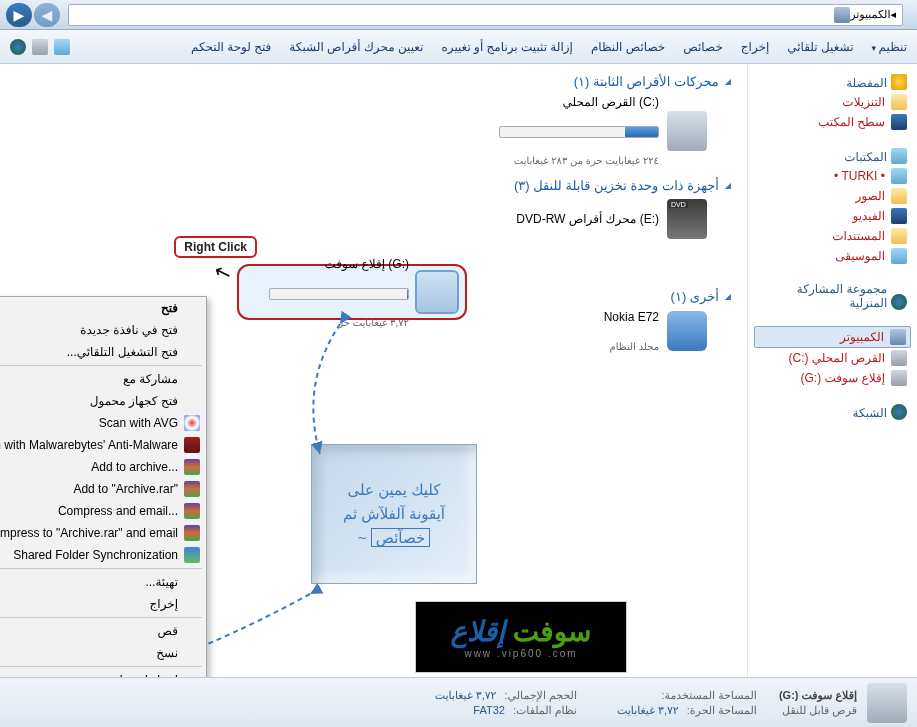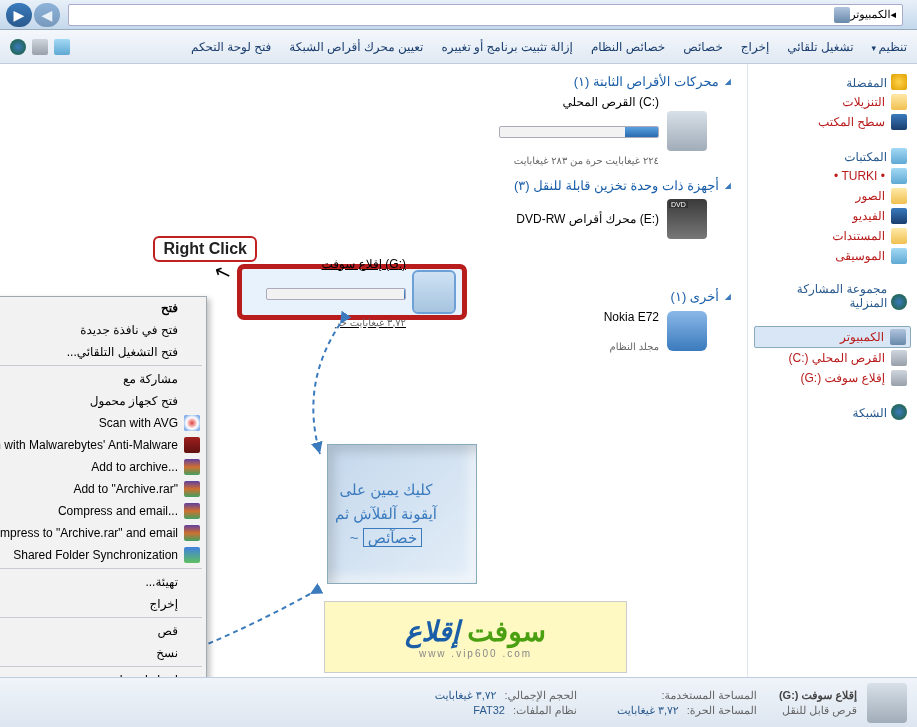--- a/index.html
+++ b/index.html
@@ -50,47 +50,47 @@
 .drive-icon.usb { background: linear-gradient(#e8ecf0,#b0b8c2); border-radius: 4px; }
 .drive-icon.usb.sel { outline: 2px solid #6ca0d6; background: linear-gradient(#cfe2f3,#a6c4e0); }
 .drive-icon.phone { background: linear-gradient(#8bb8e8,#3a7abd); border-radius: 6px; position: relative; }
 .drive-info { display: flex; flex-direction: column; gap: 17px; }
 .drive-title { font-size: 12px; }
 .drive-bar { width: 160px; height: 12px; border: 1px solid #aab; background: #f2f2f2; border-radius: 2px; overflow: hidden; }
 .drive-bar-fill { height: 100%; background: linear-gradient(#5aa0e0,#2a6ab0); }
 .drive-sub { font-size: 10px; color: #666; }
 
 
-.usb-selected { position: absolute; top: 200px; right: 280px; width: 230px; height: 56px; border: 5px solid #b91c1c; background: #e8f2fc; border-radius: 7px; display: flex; align-items: center; gap: 8px; padding: 4px 8px; text-decoration: underline; }
-
-
-.rc-tip { position: absolute; top: 172px; right: 490px; background: #fff; border: 2px solid #c02020; border-radius: 6px; padding: 2px 8px; font-size: 16px; font-weight: bold; color: #222; z-index: 20; direction: ltr; }
+.usb-selected { position: absolute; top: 200px; right: 280px; width: 230px; height: 56px; border: 2px solid #b91c1c; background: #e8f2fc; border-radius: 12px; display: flex; align-items: center; gap: 8px; padding: 4px 8px; }
+
+
+.rc-tip { position: absolute; top: 172px; right: 490px; background: #fff; border: 2px solid #c02020; border-radius: 6px; padding: 2px 8px; font-size: 12px; font-weight: bold; color: #222; z-index: 20; direction: ltr; }
 .cursor { position: absolute; top: 196px; right: 516px; font-size: 20px; z-index: 20; transform: rotate(-20deg); }
 
 
 .ctxmenu { position: absolute; top: 232px; right: 540px; width: 300px; background: #f2f2f2; border: 1px solid #a0a8b0; box-shadow: 3px 3px 6px rgba(0,0,0,.25); font-size: 12px; z-index: 15; direction: rtl; }
 .ctxmenu .mi { padding: 4px 28px 4px 10px; display: flex; align-items: center; justify-content: space-between; cursor: pointer; position: relative; }
 .ctxmenu .mi .mi-icon { width: 16px; height: 16px; position: absolute; right: 6px; }
 .ctxmenu .sep { height: 1px; background: #c8ccd2; margin: 2px 4px; }
 .ctxmenu .mi.bold { font-weight: bold; }
 .mi-icon.avg { background: radial-gradient(#e04040,#fff,#4080e0); border-radius: 2px; }
 .mi-icon.mwb { background: linear-gradient(#a02020,#601010); border-radius: 2px; }
 .mi-icon.rar { background: linear-gradient(#6040a0,#d07030,#40a060); border-radius: 2px; }
 .mi-icon.sync { background: linear-gradient(#4080e0,#60c060); border-radius: 2px; }
 
 
 .watermark { position: absolute; top: 560px; right: 580px; color: #3a7abd; font-size: 22px; font-weight: bold; direction: ltr; z-index: 14; pointer-events: none; }
 
 
-.instr-box { position: absolute; top: 380px; right: 270px; width: 150px; height: 140px; background: linear-gradient(135deg,#c4d8ec,#e4eef8); border: 1px solid #8ab; box-shadow: inset 6px 6px 12px rgba(0,0,0,.15), inset -6px -6px 12px rgba(255,255,255,.6); display: flex; align-items: center; justify-content: flex-end; padding: 7px; }
+.instr-box { position: absolute; top: 380px; right: 270px; width: 166px; height: 140px; background: linear-gradient(135deg,#c4d8ec,#e4eef8); border: 1px solid #8ab; box-shadow: inset 6px 6px 12px rgba(0,0,0,.15), inset -6px -6px 12px rgba(255,255,255,.6); display: flex; align-items: center; justify-content: center; padding: 7px; }
 .instr-text { color: #3a7abd; font-size: 15px; text-align: center; line-height: 1.6; }
 .instr-text .boxed { border: 1px solid #3a7abd; padding: 0 4px; }
 
 
-.logo-box { position: absolute; bottom: 4px; right: 120px; width: 303px; height: 72px; border: 1px solid #ccc; background: #fef9c3; display: flex; flex-direction: column; align-items: center; justify-content: center; direction: ltr; }
+.logo-box { position: absolute; bottom: 4px; right: 120px; width: 212px; height: 72px; border: 1px solid #ccc; background: #000000; display: flex; flex-direction: column; align-items: center; justify-content: center; direction: ltr; }
 .logo-text { font-size: 28px; font-weight: bold; }
 .logo-text .g { color: #4aa010; }
 .logo-text .b { color: #1a5ea8; font-style: italic; }
 .logo-url { font-size: 10px; color: #888; letter-spacing: 2px; }
 
 
 svg.arrows { position: absolute; inset: 0; width: 100%; height: 100%; pointer-events: none; z-index: 12; }
 
 
 .statusbar { position: absolute; bottom: 0; left: 0; right: 0; height: 50px; background: linear-gradient(#f0f4fa,#dde6f0); border-top: 1px solid #c0cde0; display: flex; align-items: center; padding: 4px 10px; gap: 10px; font-size: 11px; color: #444; }

